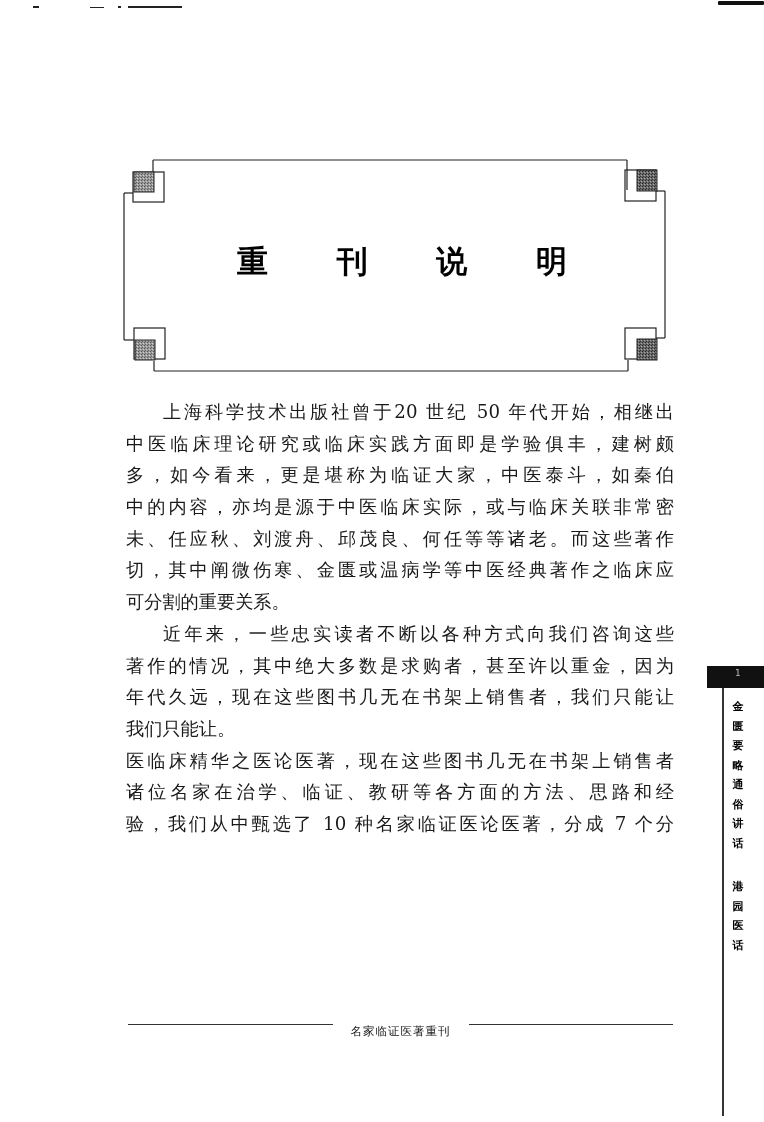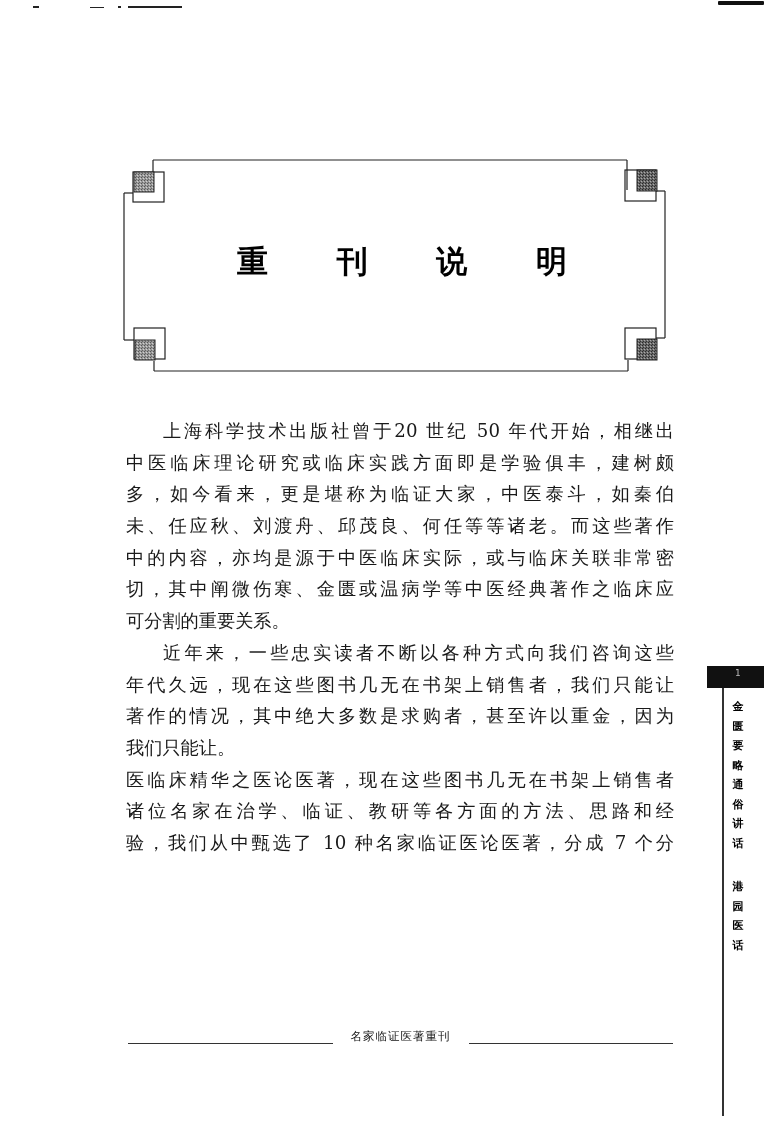--- a/index.html
+++ b/index.html
@@ -19,30 +19,29 @@
     font-family: "DejaVu Sans", sans-serif; font-weight: bold; font-size: 31px; color: #000;
     letter-spacing: 0;
   }
   .title span { display: inline-block; }
 
   
   .body-text {
     position: absolute; left: 126px; top: 396px; width: 548px;
     font-size: 18.2px; line-height: 31.7px; color: #1a1a1a;
     font-family: "DejaVu Serif", serif;
-    margin-top: 19px;
   }
   .line { display: block; white-space: nowrap; text-align: justify; text-align-last: justify; height: 31.7px; }
   .line.last { text-align-last: left; }
   .indent { padding-left: 37px; }
 
   
   .footer {
     position: absolute; left: 128px; top: 1024px; width: 545px; height: 20px;
-    display: flex; align-items: flex-end; gap: 16px;
+    display: flex; align-items: flex-start; gap: 16px;
   }
   .footer .rule { flex: 1; height: 1px; background: #333; }
   .footer .label { font-family: "DejaVu Sans", sans-serif; font-size: 11.5px; padding: 0 2px; color: #111; letter-spacing: 1px; }
 
   
   .side-tab-block { position: absolute; left: 707px; top: 666px; width: 57px; height: 22px; background: #111; }
   .side-tab-num { position: absolute; left: 735px; top: 668px; color: #bbb; font-size: 9px; font-family: "DejaVu Sans", sans-serif; }
   .side-rule { position: absolute; left: 722px; top: 688px; width: 1.5px; height: 428px; background: #333; }
   .side-title {
     position: absolute; left: 729px; top: 697px; width: 18px;
@@ -114,29 +113,29 @@
   <span>刊</span>
   <span>说</span>
   <span>明</span>
 </div>
 
 <div class="body-text">
   <div>
     <span class="line indent">上海科学技术出版社曾于20 世纪 50 年代开始，相继出</span>
     <span class="line">中医临床理论研究或临床实践方面即是学验俱丰，建树颇</span>
     <span class="line">多，如今看来，更是堪称为临证大家，中医泰斗，如秦伯</span>
+    <span class="line">中的内容，亦均是源于中医临床实际，或与临床关联非常密</span>
     <span class="line">未、任应秋、刘渡舟、邱茂良、何任等等诸老。而这些著作</span>
-    <span class="line">中的内容，亦均是源于中医临床实际，或与临床关联非常密</span>
     <span class="line">切，其中阐微伤寒、金匮或温病学等中医经典著作之临床应</span>
     <span class="line last">可分割的重要关系。</span>
   </div>
   <div>
     <span class="line indent">近年来，一些忠实读者不断以各种方式向我们咨询这些</span>
+    <span class="line">著作的情况，其中绝大多数是求购者，甚至许以重金，因为</span>
     <span class="line">年代久远，现在这些图书几无在书架上销售者，我们只能让</span>
-    <span class="line">著作的情况，其中绝大多数是求购者，甚至许以重金，因为</span>
     <span class="line last">我们只能让。</span>
   </div>
   <div>
     <span class="line">医临床精华之医论医著，现在这些图书几无在书架上销售者</span>
     <span class="line">诸位名家在治学、临证、教研等各方面的方法、思路和经</span>
     <span class="line">验，我们从中甄选了 10 种名家临证医论医著，分成 7 个分</span>
   </div>
 </div>
 
 <div class="footer">

